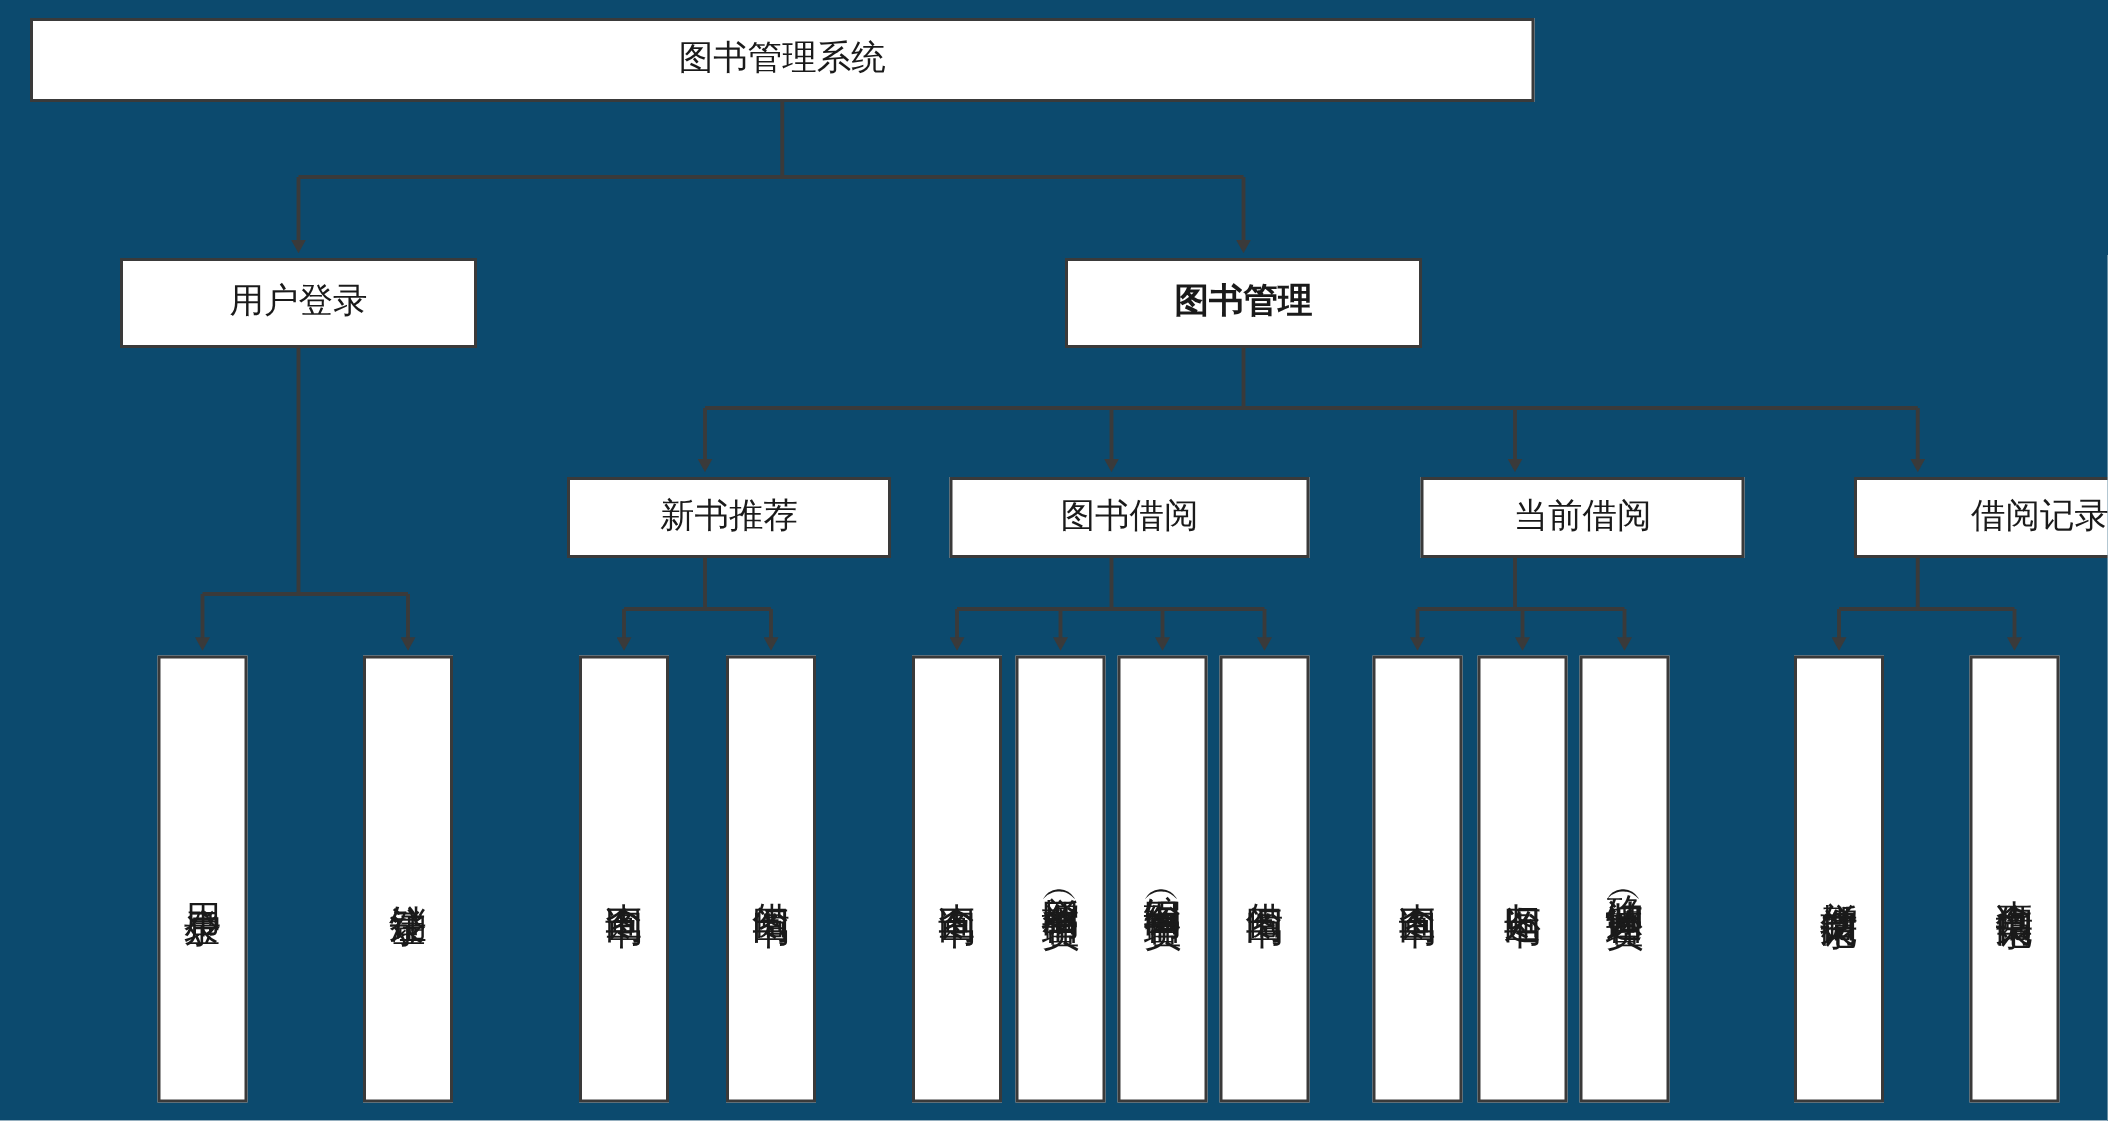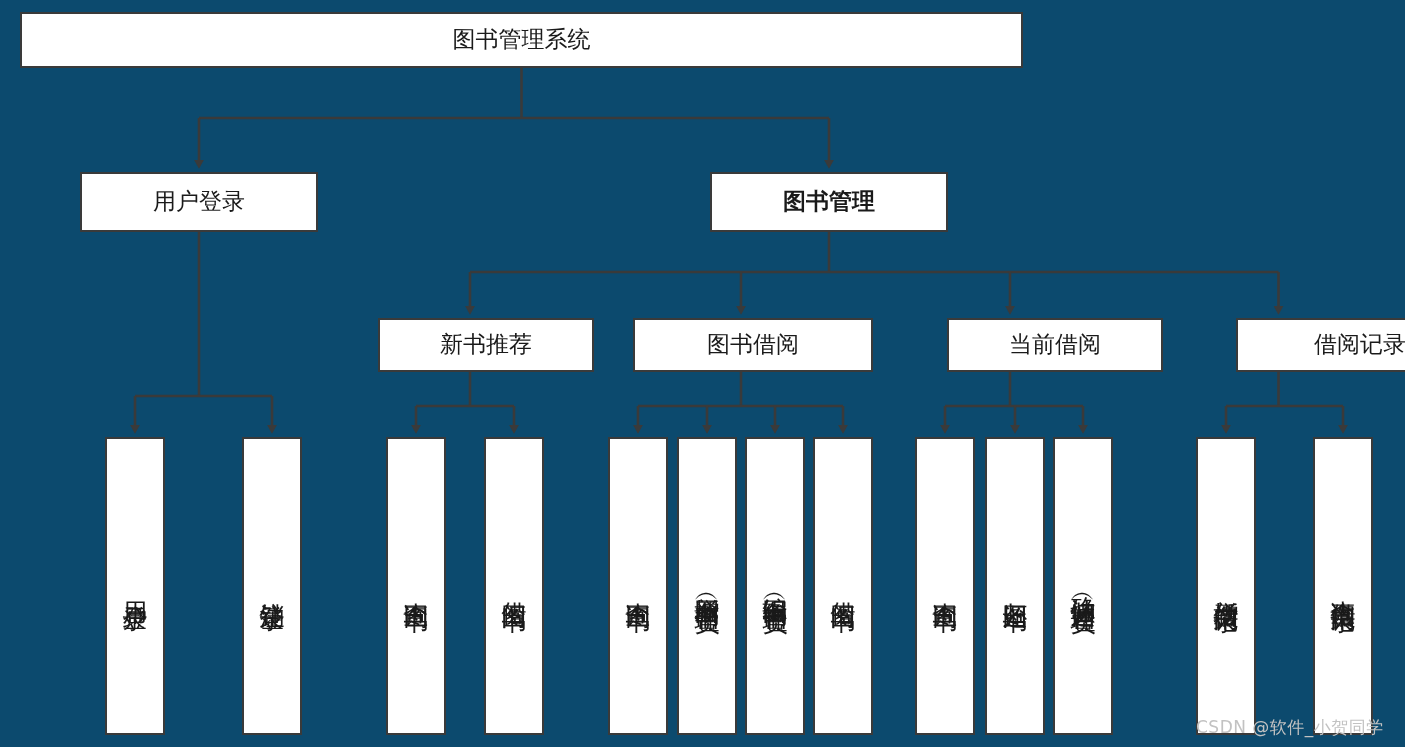--- a/index.html
+++ b/index.html
@@ -170,15 +170,14 @@
         <span class="node-label">确认归还（管理员）</span>
       </div>
       <div class="node vert" style="left: 1196px; top: 437px; width: 60px; height: 298px;">
         <span class="node-label">新增借阅记录</span>
       </div>
       <div class="node vert" style="left: 1313px; top: 437px; width: 60px; height: 298px;">
         <span class="node-label">查询借阅记录</span>
       </div>
     </div>
 
-  <div class="watermark" style="left: 1196px; top: 716px; color: rgb(194, 194, 194);">CSDN @软件_小贺同学</div>
 
 </div>
 
 </body></html>

